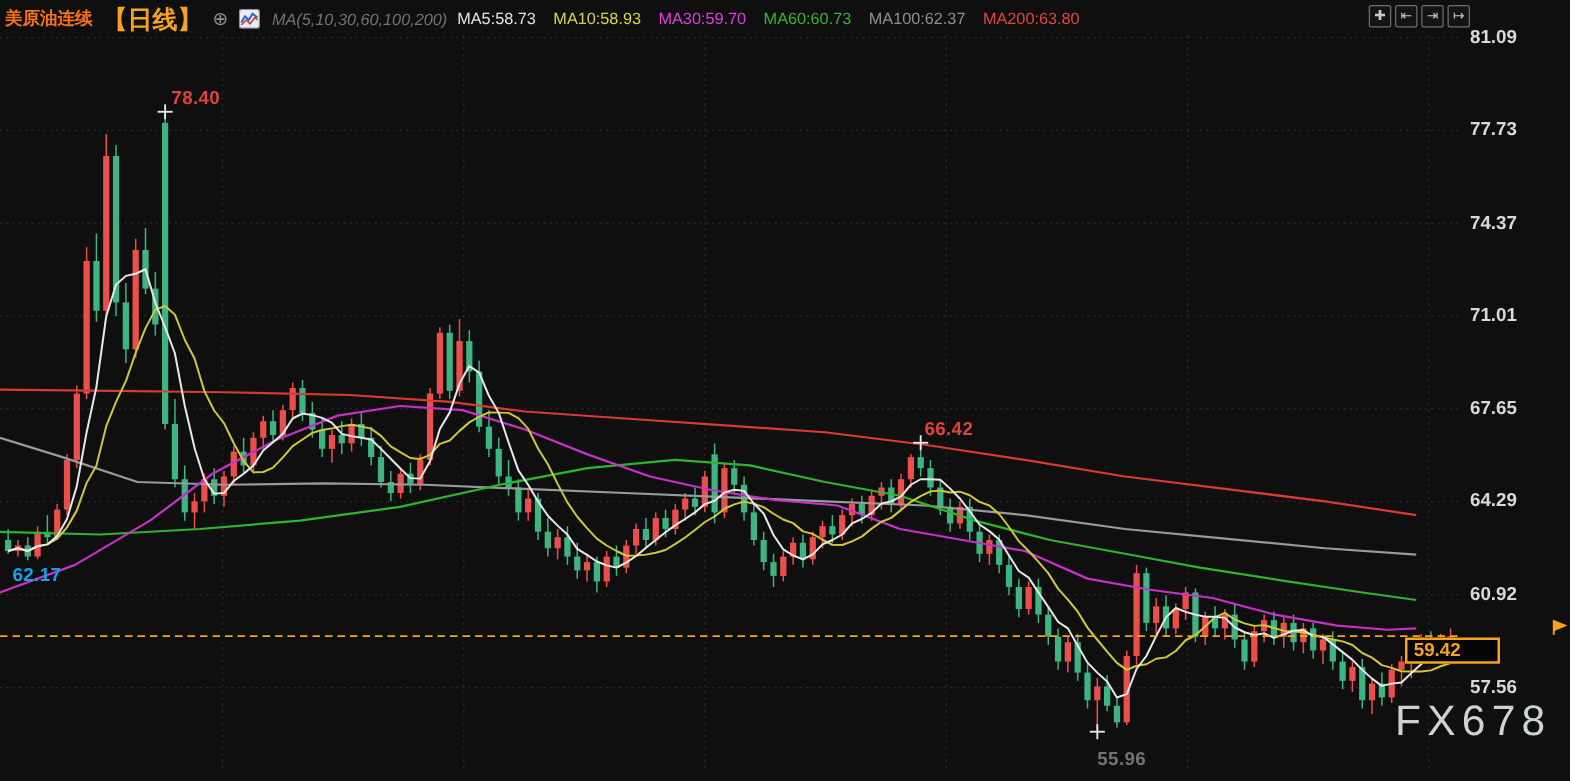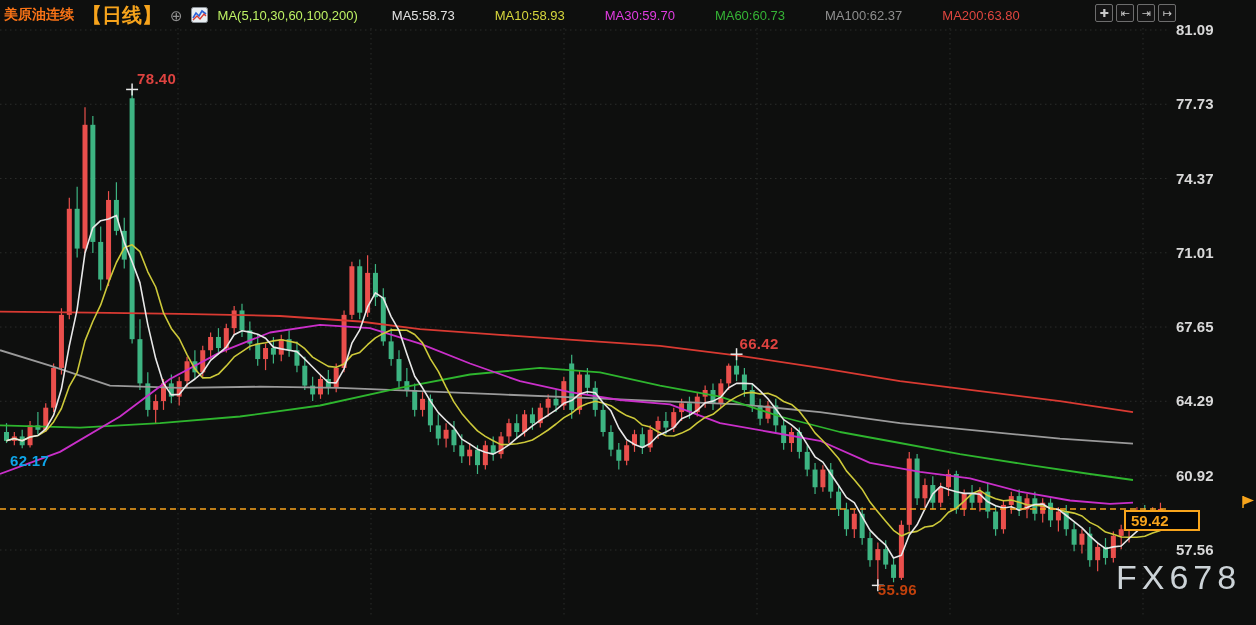--- a/index.html
+++ b/index.html
@@ -6,22 +6,22 @@
   *{box-sizing:border-box;}
   .screen{position:relative;width:1256px;height:625px;background:#0e0f0e;overflow:hidden;
           font-family:"Liberation Sans","DejaVu Sans",sans-serif;}
   #plot{position:absolute;left:0;top:0;}
   .header{position:absolute;left:4px;top:4px;height:22px;display:flex;align-items:center;
           gap:8px;z-index:5;white-space:nowrap;}
   .sym{color:#f97316;font-size:14px;font-weight:bold;}
   .period{color:#f7a41c;font-size:20px;font-weight:bold;}
   .oplus{color:#8f8f8f;font-size:15px;line-height:15px;cursor:pointer;}
   .chart-ic{display:inline-flex;}
-  .macfg{color:#bef264;font-size:13px;margin-left:2px;}
-  #ma-values span{font-size:13px;margin-right:14px;margin-left:26px;}
+  .macfg{color:#737373;font-size:13px;margin-left:2px;font-style:italic;}
+  #ma-values span{font-size:13px;margin-right:14px;}
   .toolbar{position:absolute;top:4px;right:80px;display:flex;gap:3px;z-index:5;}
   .tbtn{width:18px;height:18px;border:1px solid #6d6d6d;border-radius:2px;color:#c9c9c9;
         font-size:11px;line-height:16px;text-align:center;background:#141414;cursor:pointer;}
   .tick{position:absolute;left:1176px;width:70px;color:#d9d9d9;font-size:15px;
         font-weight:600;z-index:4;}
   .pricebox{position:absolute;left:1124px;width:76px;height:21px;border:2px solid #f7a41c;
             background:#050505;color:#f7a41c;font-size:15px;font-weight:600;line-height:17px;
             padding-left:5px;z-index:6;}
   .annot{position:absolute;font-size:15px;font-weight:bold;z-index:4;letter-spacing:.3px;}
   .watermark{position:absolute;left:1116px;top:558px;color:#ccd3d7;font-size:34px;
@@ -702,17 +702,17 @@
     </div>
 
   <div class="pricebox" id="pricebox" style="top: 509.907px;">
     <span>59.42</span>
   </div>
 
   <div id="annots">
       <div class="annot" style="color: rgb(222, 67, 64); left: 137.1px; top: 70.449px;">78.40</div>
       <div class="annot" style="color: #0ea5e9; left: 10px; top: 452.132px;">62.17</div>
       <div class="annot" style="color: rgb(222, 67, 64); left: 739.55px; top: 335.207px;">66.42</div>
-      <div class="annot" style="color: #c2410c; left: 877.85px; top: 581px;">55.96</div>
+      <div class="annot" style="color: #737373; left: 877.85px; top: 599px;">55.96</div>
     </div>
 
   <div class="watermark">FX678</div>
 </div>
 
 </body></html>

